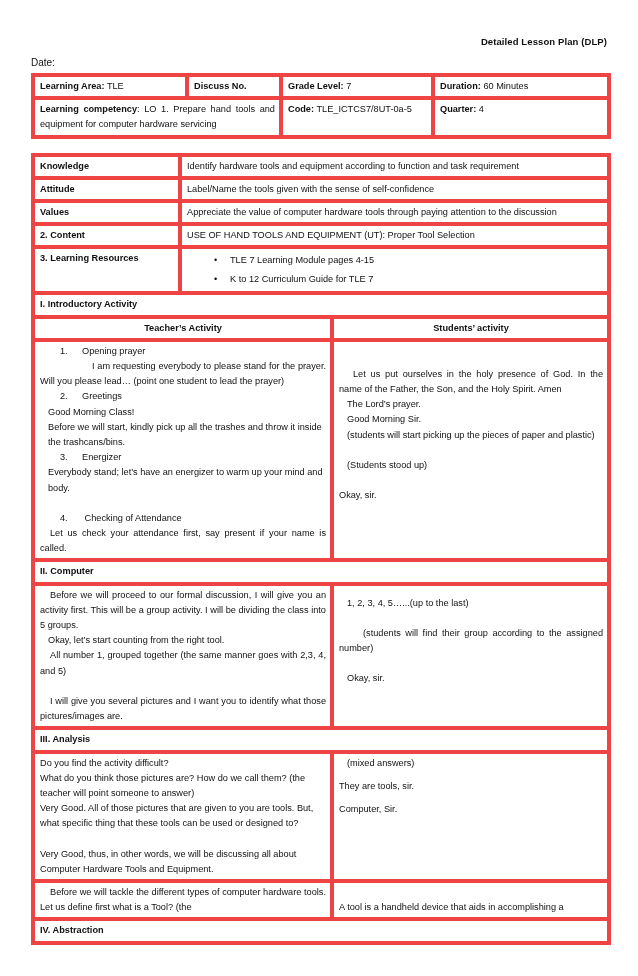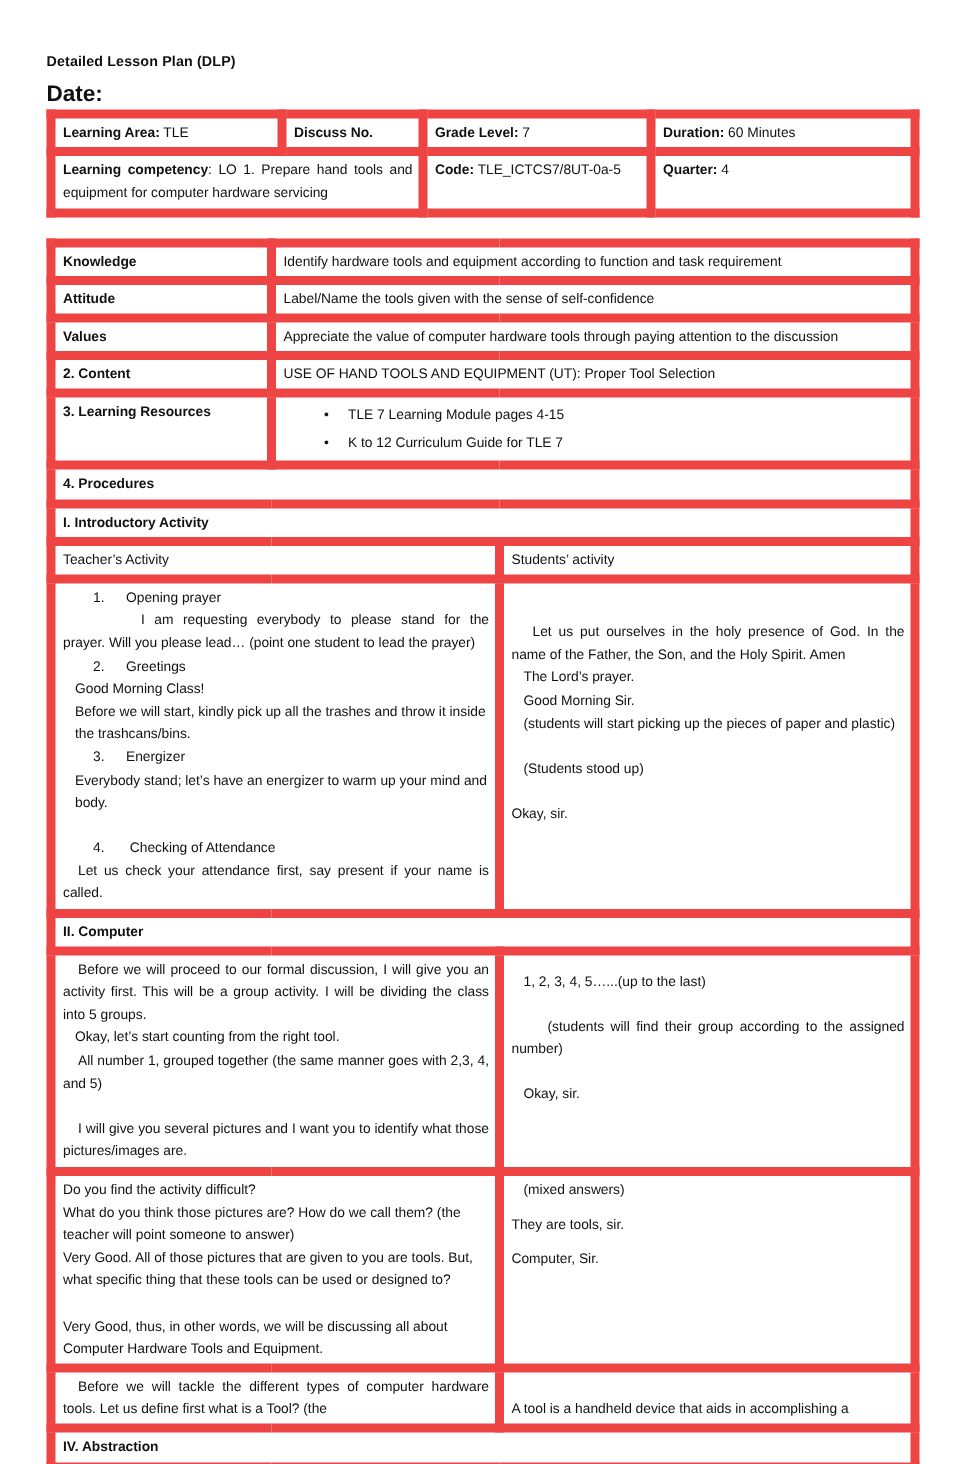--- a/index.html
+++ b/index.html
@@ -14,50 +14,50 @@
     color: #111111;
     overflow: hidden;
   }
   .page {
     position: relative;
     width: 638px;
     height: 976px;
     padding: 0 31px;
   }
   .doc-title {
-    text-align: left;
+    text-align: right;
     font-size: 9.5px;
     font-weight: bold;
     letter-spacing: 0.1px;
     padding-top: 36px;
     padding-bottom: 0;
     line-height: 12px;
   }
   .date-line {
-    font-size: 15px;
-    font-weight: bold;
+    font-size: 10px;
+    font-weight: normal;
     padding-top: 9px;
     padding-bottom: 4px;
     line-height: 12px;
   }
   table {
     border-collapse: collapse;
     width: 576px;
     table-layout: fixed;
   }
   td {
-    border: 6px solid #ef4444;
+    border: 4px solid #ef4444;
     padding: 2px 4px 2px 5px;
     font-size: 9.2px;
     line-height: 15.2px;
     vertical-align: top;
   }
   .b { font-weight: bold; }
   .just { text-align: justify; text-align-last: left; }
-  .ctr { text-align: left; font-weight: normal; }
+  .ctr { text-align: center; font-weight: bold; }
   .gap { height: 14px; }
   .indent-sm { display: block; padding-left: 8px; }
   .bullets { margin: 0; padding-left: 43px; list-style: none; }
   .bullets li { position: relative; line-height: 19px; }
   .bullets li::before {
     content: "\2022";
     position: absolute;
     left: -16px;
     top: 0;
   }
@@ -138,23 +138,20 @@
       </tr>
       <tr>
         <td class="b">3.  Learning Resources</td>
         <td colspan="2">
           <ul class="bullets">
             <li>TLE 7 Learning Module pages 4-15</li>
             <li>K to 12 Curriculum Guide for TLE 7</li>
           </ul>
         </td>
       </tr>
-      <tr>
-        <td colspan="3" class="b">4.  Procedures</td>
-      </tr>
 
       <tr>
         <td colspan="3" class="b">I.  Introductory Activity</td>
       </tr>
       <tr>
         <td colspan="2" class="ctr">Teacher’s Activity</td>
         <td class="ctr">Students’ activity</td>
       </tr>
       <tr>
         <td colspan="2">
@@ -198,20 +195,23 @@
           <span class="sp-sm"></span>
           <span class="indent-sm">1, 2, 3, 4, 5…...(up to the last)</span>
           <span class="sp"></span>
           <span class="just" style="display:block;text-indent:24px">(students will find their group according to the assigned number)</span>
           <span class="sp"></span>
           <span class="indent-sm">Okay, sir.</span>
         </td>
       </tr>
 
       <tr>
+        <td colspan="3" class="b">III. Analysis</td>
+      </tr>
+      <tr>
         <td colspan="2">
           <span style="display:block">Do you find the activity difficult?</span>
           <span style="display:block">What do you think those pictures are? How do we call them? (the teacher will point someone to answer)</span>
           <span style="display:block">Very Good. All of those pictures that are given to you are tools. But, what specific thing that these tools can be used or designed to?</span>
           <span class="sp"></span>
           <span style="display:block">Very Good, thus, in other words, we will be discussing all about Computer Hardware Tools and Equipment.</span>
         </td>
         <td>
           <span class="indent-sm"> (mixed answers)</span>
           <span class="sp-sm"></span>

